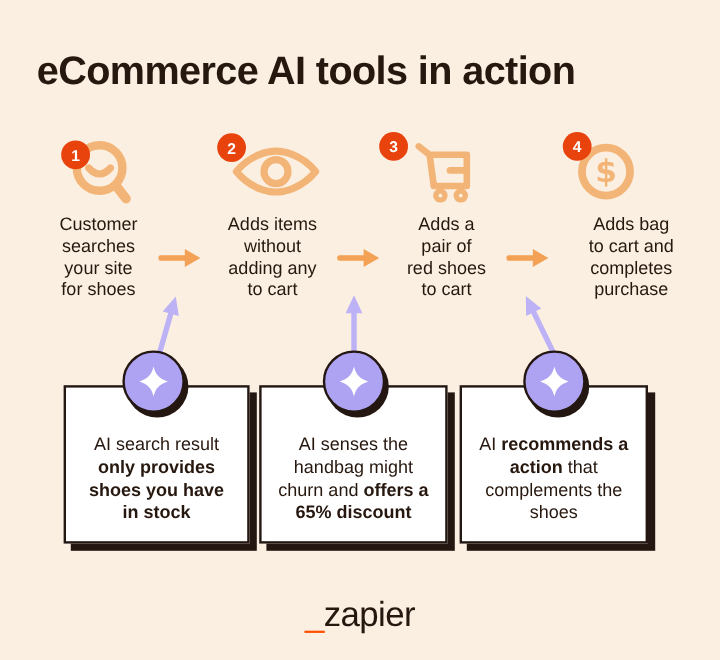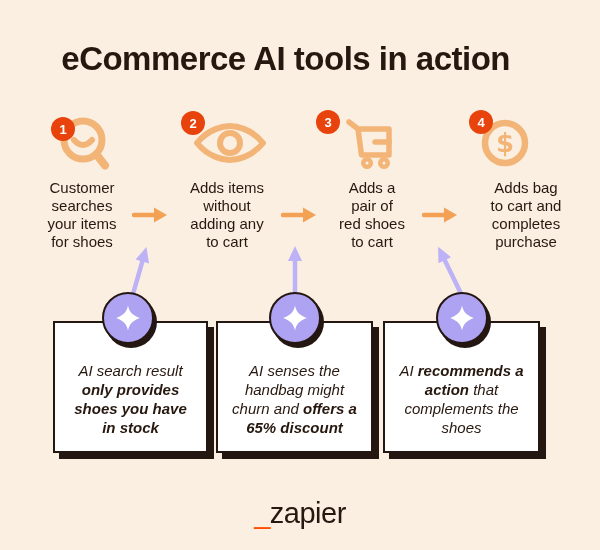--- a/index.html
+++ b/index.html
@@ -8,21 +8,21 @@
     --box-bg:#FFFFFF; --zapier-orange:#FF4F00;
   }
   *{margin:0;padding:0;box-sizing:border-box;}
   html,body{width:600px;height:550px;}
   body{
     position:relative;width:600px;height:550px;overflow:hidden;
     background:var(--background);color:var(--ink);
     font-family:"Liberation Sans","DejaVu Sans",sans-serif;
   }
   .title{
-    position:absolute;top:40px;left:0;width:510px;text-align:right;
+    position:absolute;top:40px;left:0;width:510px;text-align:center;
     font-size:33px;font-weight:bold;letter-spacing:-0.5px;
   }
   .badge{
     position:absolute;width:24px;height:24px;border-radius:50%;
     background:var(--badge-red);color:#fff;font-size:13px;font-weight:bold;
     display:flex;align-items:center;justify-content:center;z-index:5;
   }
   .icon{position:absolute;color:var(--icon-orange);}
   .step-label{
     position:absolute;top:179px;text-align:center;font-size:15px;line-height:18px;
@@ -32,21 +32,21 @@
   .p-arrow{position:absolute;width:18px;height:58px;color:var(--purple-arrow);}
   .ai-circle{
     position:absolute;width:52px;height:52px;border-radius:50%;
     background:var(--purple);border:2px solid var(--box-border);
     box-shadow:3px 4px 0 var(--box-border);z-index:4;
     display:flex;align-items:center;justify-content:center;
   }
   .ai-box{
     position:absolute;top:321px;height:132px;background:var(--box-bg);
     border:2px solid var(--box-border);box-shadow:6px 6px 0 var(--box-border);
-    padding:38px 12px 0 12px;text-align:center;font-size:15px;line-height:19px;z-index:2;font-style:italic;
+    padding:38px 12px 0 12px;text-align:center;font-size:15px;line-height:19px;z-index:2;
   }
   .ai-box .b{font-weight:bold;}
   .logo{
     position:absolute;top:497px;left:0;width:600px;text-align:center;
     font-size:29px;font-weight:normal;letter-spacing:-0.5px;color:var(--ink);
   }
   .logo .underscore{color:var(--zapier-orange);}
 </style>
 </head>
 <body>
@@ -81,21 +81,21 @@
 </div>
 <div class="icon" style="left:480px;top:118px">
   <svg width="50" height="50" viewBox="0 0 50 50" fill="none">
     <circle cx="25" cy="25" r="20" stroke="currentColor" stroke-width="6.5"></circle>
     <text x="25" y="34" text-anchor="middle" font-family="DejaVu Sans, sans-serif" font-size="26" font-weight="bold" fill="currentColor">$</text>
   </svg>
 </div>
 
 <div class="step-label" style="left:40px;width:84px">Customer
 searches
-your items
+your site
 for shoes</div>
 <div class="step-label" style="left:183px;width:88px">Adds items
 without
 adding any
 to cart</div>
 <div class="step-label" style="left:336px;width:72px">Adds a
 pair of
 red shoes
 to cart</div>
 <div class="step-label" style="left:486px;width:80px">Adds bag

